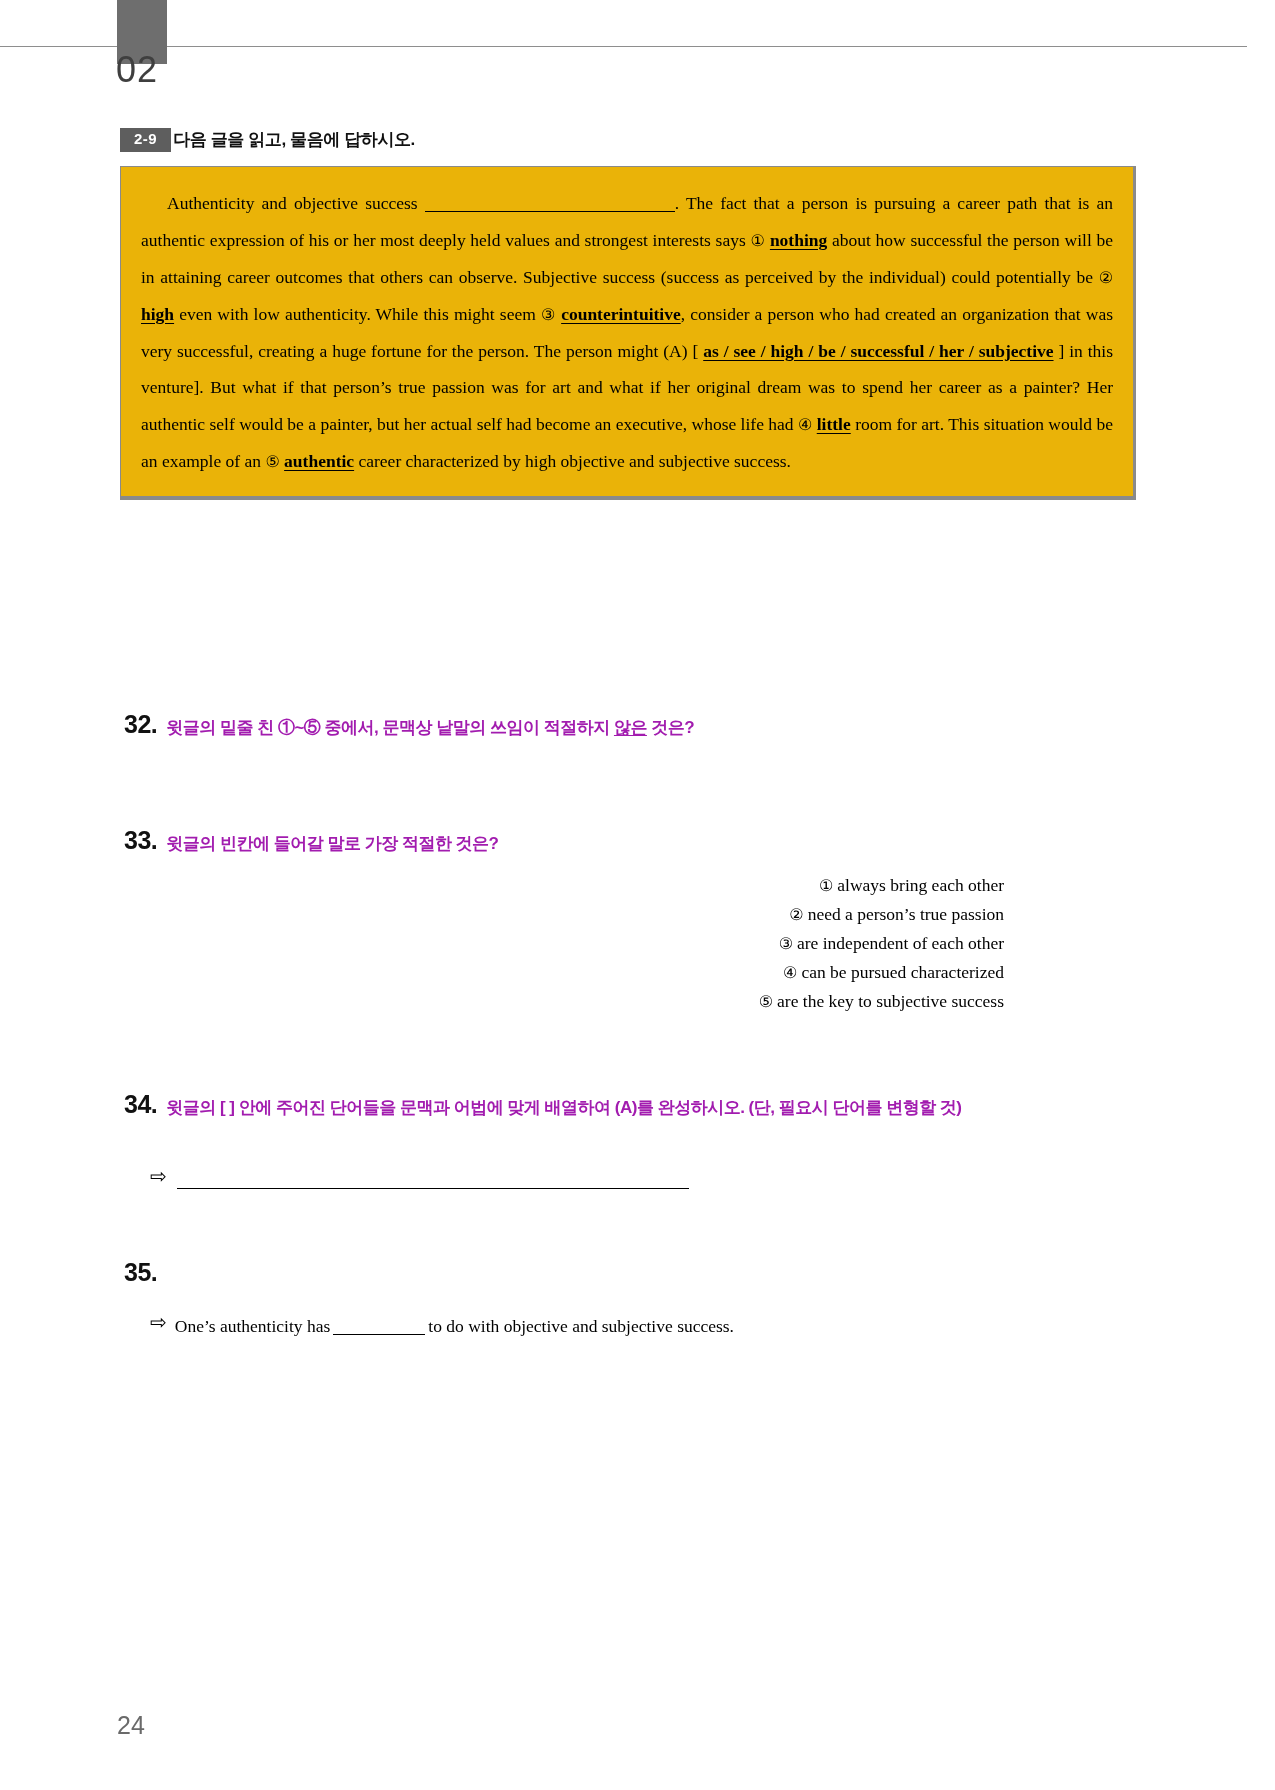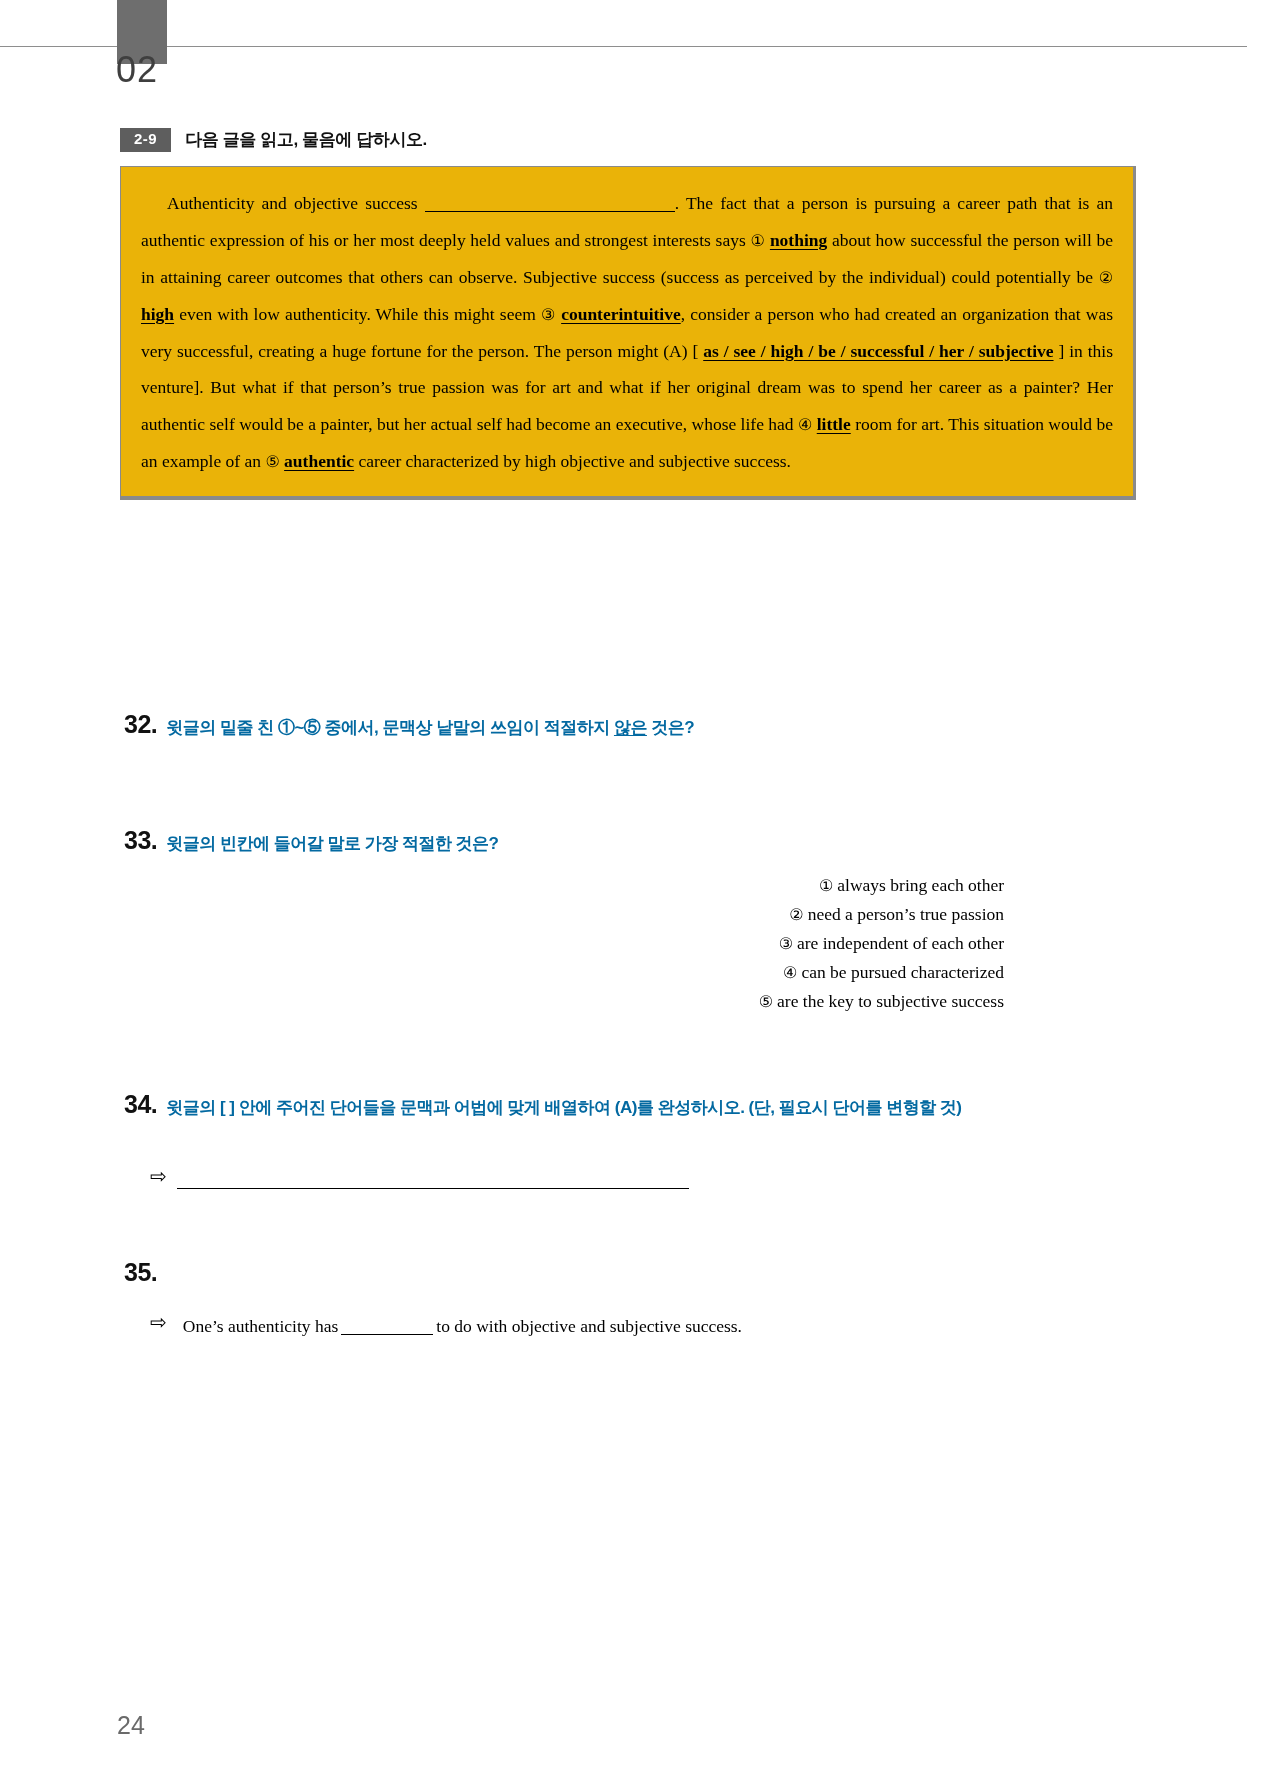--- a/index.html
+++ b/index.html
@@ -57,21 +57,21 @@
     line-height: 1;
   }
 
   
   .set-row {
     position: absolute;
     left: 120px;
     top: 128px;
     display: flex;
     align-items: center;
-    gap: 14px;
+    gap: 2px;
   }
   .set-badge {
     background: #5e5e5e;
     color: #ffffff;
     font-family: "Liberation Sans", sans-serif;
     font-size: 15px;
     font-weight: bold;
     letter-spacing: 0.5px;
     padding: 3px 14px 4px 14px;
     line-height: 1.1;
@@ -147,21 +147,21 @@
     font-size: 25px;
     font-weight: bold;
     color: #111111;
     letter-spacing: -0.5px;
     white-space: nowrap;
   }
   .q-text {
     font-family: "Liberation Sans", sans-serif;
     font-size: 17px;
     font-weight: bold;
-    color: #0369a1;
+    color: #a21caf;
     letter-spacing: -0.5px;
     line-height: 1.45;
   }
   .q-text .neg {
     text-decoration: underline;
     text-underline-offset: 2px;
   }
 
   
   .options {
@@ -204,21 +204,20 @@
     display: flex;
     align-items: baseline;
     gap: 8px;
     margin-left: 26px;
   }
   .summary-sentence {
     font-family: "Liberation Serif", serif;
     font-size: 17.5px;
     color: #000000;
     line-height: 1.5;
-    margin-left: 8px;
   }
   .blank-short {
     display: inline-block;
     width: 92px;
     border-bottom: 1.3px solid #000000;
     vertical-align: -3px;
     margin: 0 3px;
   }
 
   

